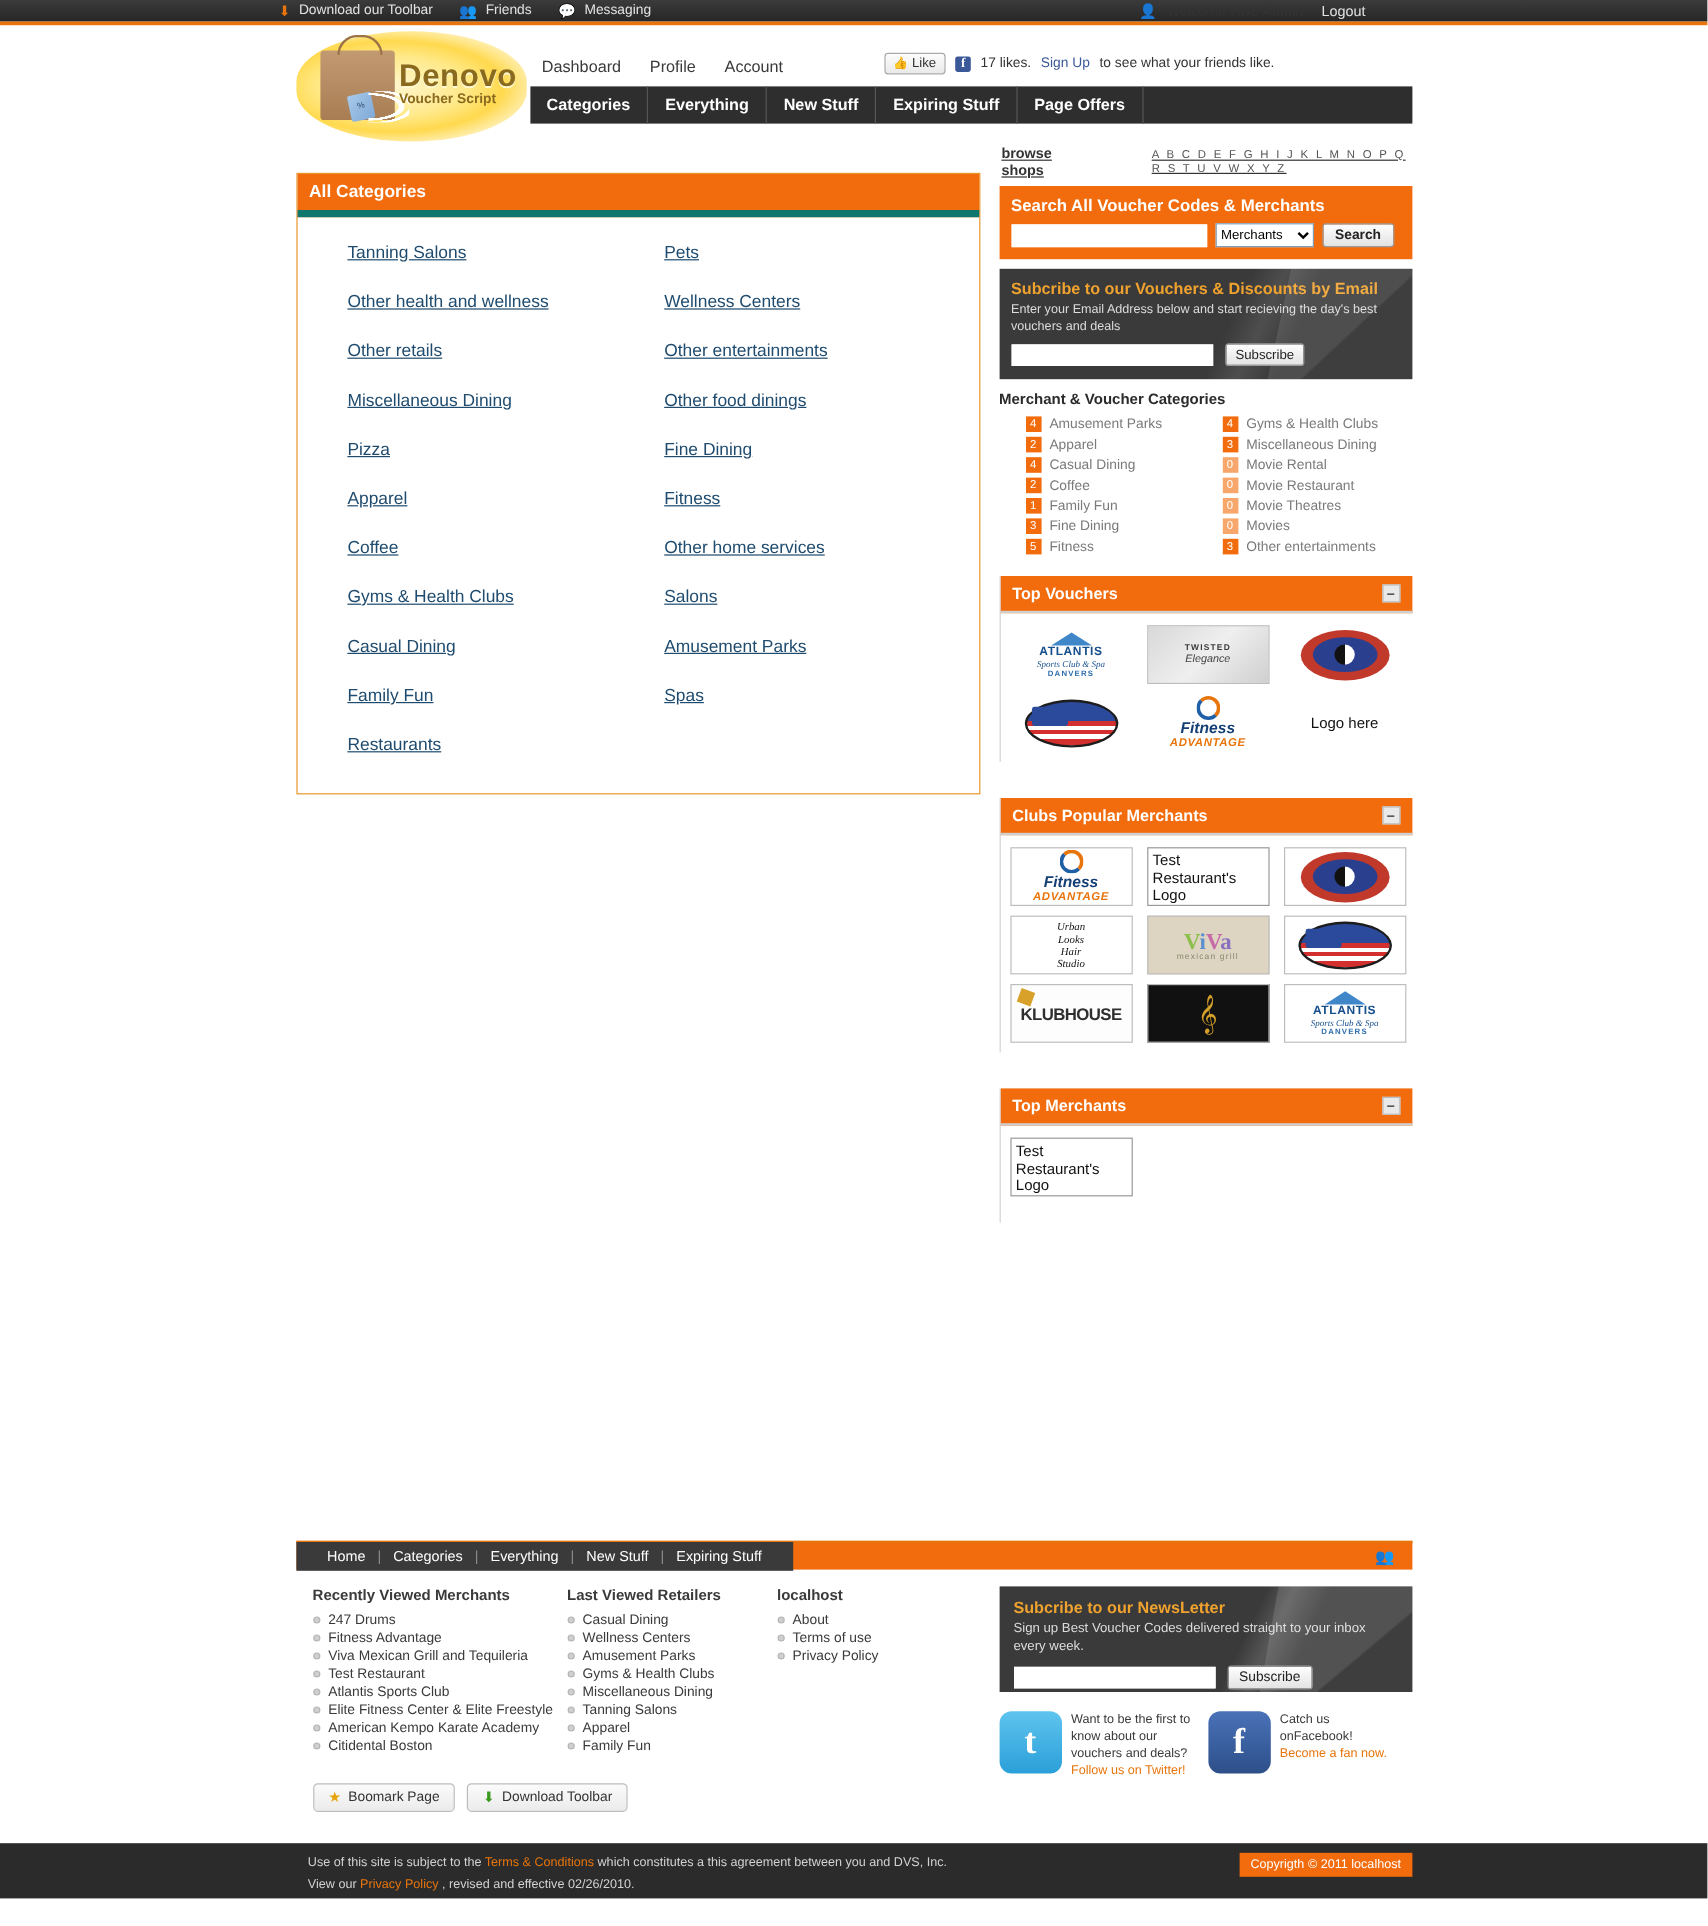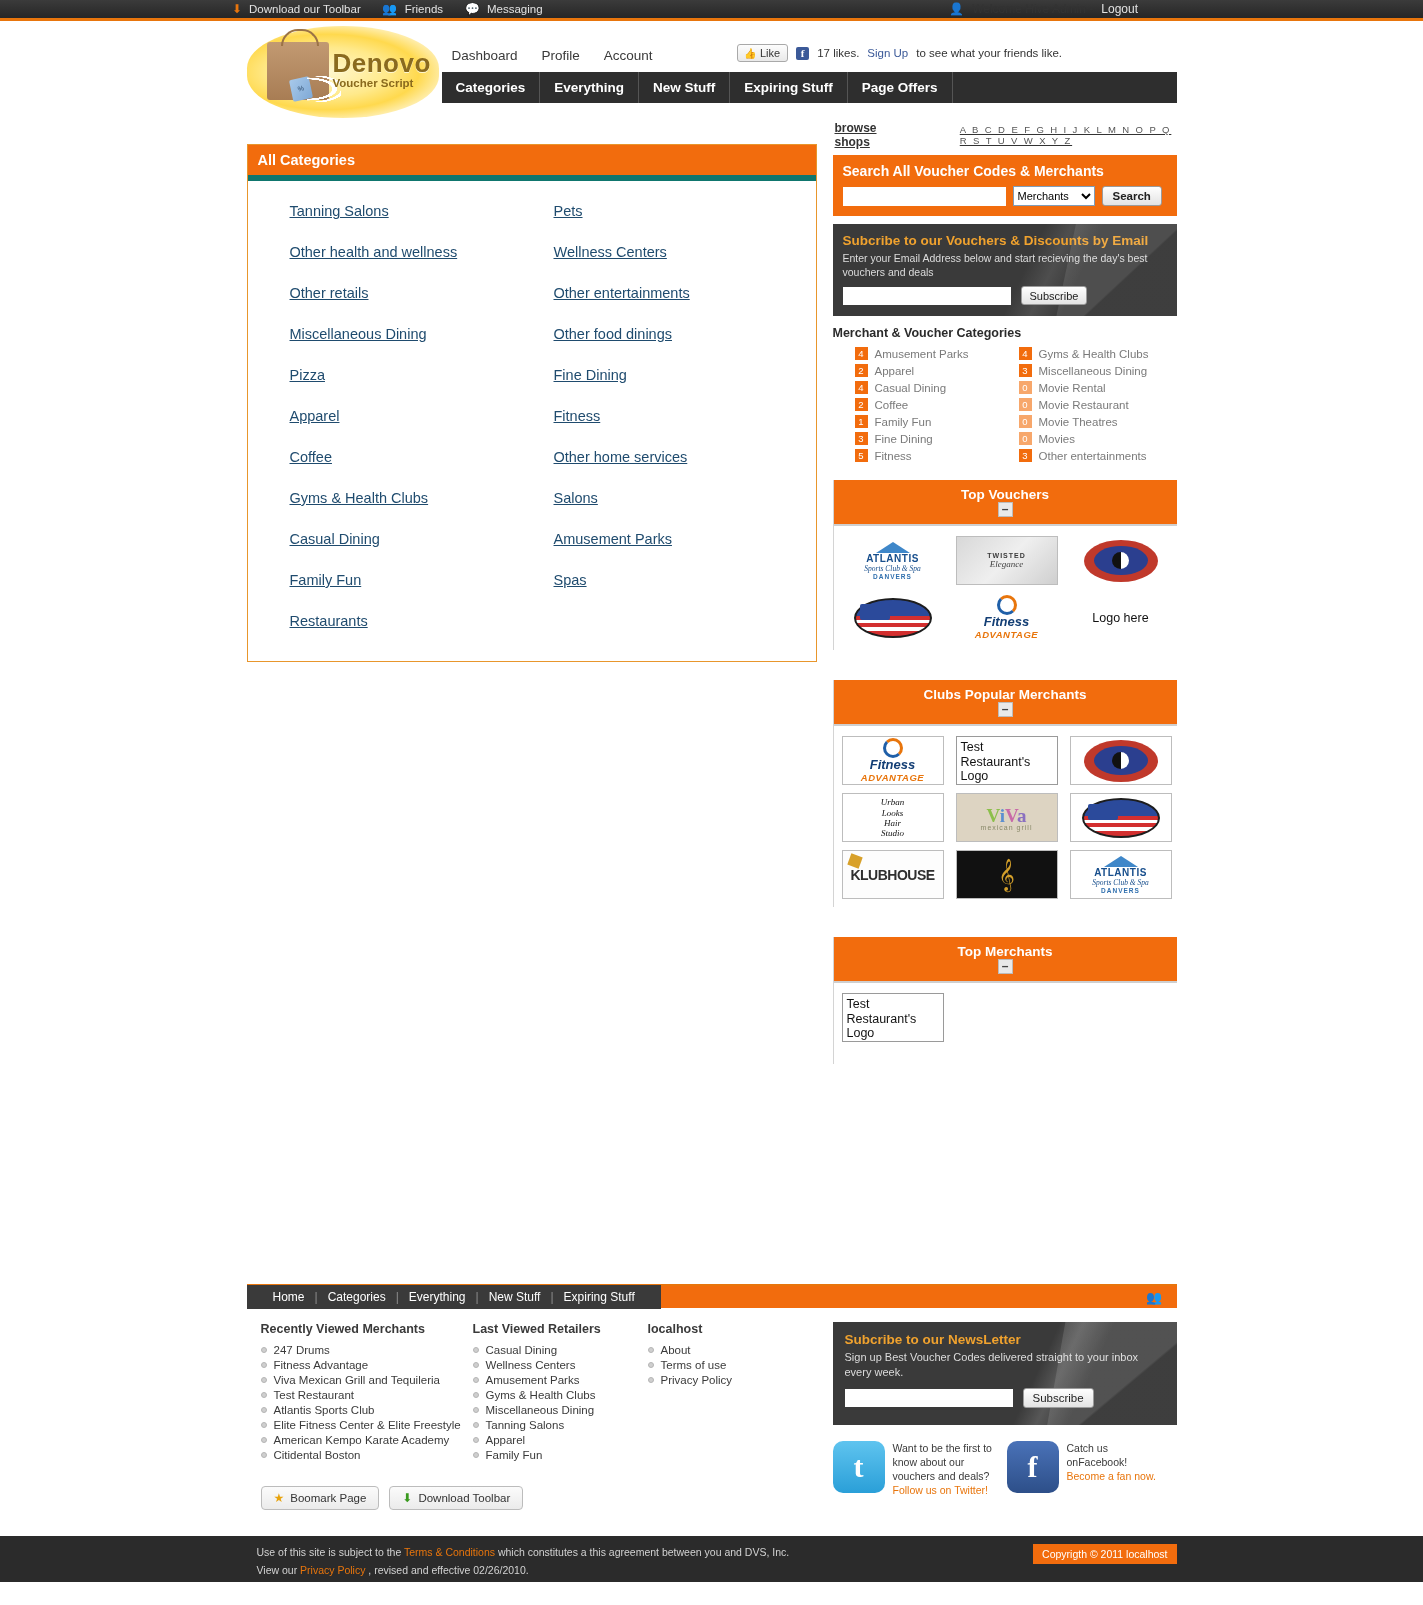--- a/index.html
+++ b/index.html
@@ -161,21 +161,20 @@
     font-size:9.5px; text-align:center; line-height:13px;
   }
   .cnt.zero{ background:#f7a76b; }
   .mvc-row .lbl{ color:#7a7a7a; font-size:11.5px; }
 
   .widget{ margin-top:14px; border-left:1px solid #d4d4d4; }
   .w-head{
     background:#f26c0d; color:#fff; font-weight:bold; font-size:13.5px;
     padding:7px 10px; display:flex; align-items:center; justify-content:space-between;
     border-bottom:2px solid #cfcfcf;
-    flex-direction:column;
   }
   .w-min{
     width:15px; height:15px; background:#e9e9e9; border:1px solid #bcbcbc;
     color:#444; font-size:12px; line-height:12px; text-align:center; cursor:pointer;
   }
   .w-body{ padding:10px 0 8px 8px; }
 
   .logo-grid{ display:flex; flex-wrap:wrap; gap:8px 12px; }
   .logo-cell{ width:102px; height:49px; display:flex; align-items:center; justify-content:center;
     border:1px solid #bdbdbd; background:#fff; overflow:hidden; position:relative; }
@@ -185,21 +184,21 @@
   .logo-txt{ font-size:12.5px; color:#111; }
 
   
   .br{ width:100%; height:100%; display:flex; flex-direction:column; align-items:center; justify-content:center; }
   .br-atlantis .tri{ width:0;height:0;border-left:17px solid transparent;border-right:17px solid transparent;border-bottom:11px solid #3f87c9;}
   .br-atlantis .t1{ font-size:10px; font-weight:bold; color:#174e8c; letter-spacing:0.5px;}
   .br-atlantis .t2{ font-size:7.5px; color:#174e8c; font-family:"Liberation Serif",serif; font-style:italic;}
   .br-atlantis .t3{ font-size:6.5px; font-weight:bold; color:#2f6fae; letter-spacing:1px;}
   .br-twisted{ background:linear-gradient(135deg,#d8d8d8,#efefef,#cfcfcf); }
   .br-twisted .tw{ font-size:7px; letter-spacing:1px; color:#3a3a3a; font-weight:bold;}
-  .br-twisted .el{ font-size:9px; font-family:Liberation Serif, serif; font-style:italic; color:#444;}
+  .br-twisted .el{ font-size:9px; font-family:Liberation Sans, sans-serif; font-style:italic; color:#444;}
   .br-karate{ }
   .br-karate .oval{ width:74px;height:42px;border-radius:50%;background:#c0392b;
     display:flex;align-items:center;justify-content:center;}
   .br-karate .inner{ width:54px;height:29px;border-radius:50%;background:#2b3f8f;
     display:flex;align-items:center;justify-content:center; color:#fff;}
   .br-karate .yy{ width:17px;height:17px;border-radius:50%;
     background:linear-gradient(90deg,#111 50%, #fff 50%); }
   .br-usa .oval{ width:78px;height:40px;border-radius:50%;
     background:linear-gradient(to bottom,#2b4a9b 0 45%,#d32f2f 45% 55%,#fff 55% 65%,#d32f2f 65% 75%,#fff 75% 85%,#d32f2f 85% 100%);
     border:2px solid #1d1d1d; position:relative;}
@@ -245,21 +244,21 @@
     display:inline-flex; align-items:center; gap:6px;
     border:1px solid #bcbcbc; border-radius:4px; padding:4px 12px;
     background:linear-gradient(to bottom,#fbfbfb,#ebebeb);
     font-size:11.5px; color:#333; cursor:pointer;
   }
   .star{ color:#e8a30c; font-size:12px;}
   .dlico{ color:#3a9a1f; font-size:12px;}
 
   .f-right{ position:absolute; left:586px; top:38px; width:344px; }
   .news{
-    padding:10px 12px 17px 12px; position:relative; overflow:hidden;
+    padding:10px 12px 2px 12px; position:relative; overflow:hidden;
     background:linear-gradient(115deg,#3a3a3a 0%,#3a3a3a 58%,#575757 64%,#3a3a3a 72%,#3a3a3a 100%);
   }
   .news:after{
     content:""; position:absolute; right:-50px; top:-20px; width:170px; height:150px;
     background:linear-gradient(130deg, rgba(255,255,255,0.12) 48%, rgba(255,255,255,0.02) 49%);
     transform:rotate(10deg);
   }
   .news-title{ color:#f0a22e; font-weight:bold; font-size:13.5px;}
   .news-desc{ color:#dcdcdc; font-size:11px; line-height:1.35; margin-top:3px; width:300px;}
   .news-row{ display:flex; gap:10px; align-items:center; margin-top:8px; position:relative; z-index:2;}

